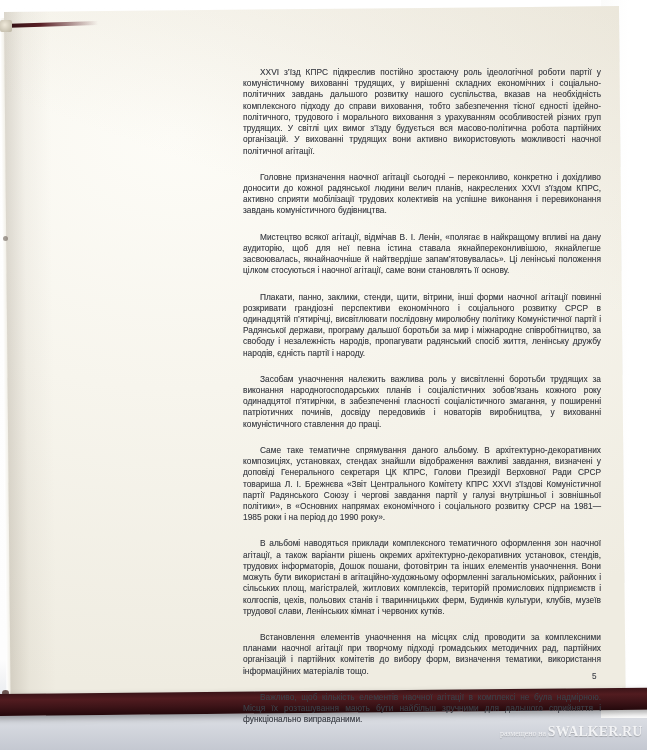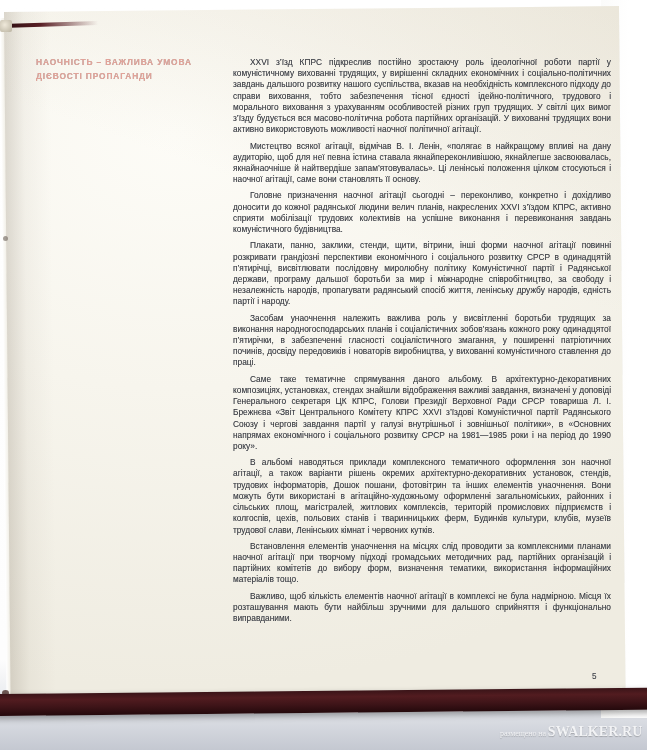--- a/index.html
+++ b/index.html
@@ -106,21 +106,21 @@
 
   #body-col{
     position:absolute;
     left:228px;top:52px;width:388px;
     color:#3c3f46;
     font-size:8.35px;
     line-height:11.22px;
     text-align:justify;
   }
   #body-col p{
-    margin:5px;
+    margin:15px;
     text-indent:17px;
     hyphens:manual;
     word-spacing:.2px;
   }
   
   #body-col, #heading, #folio{
     -webkit-font-smoothing:antialiased;
     text-shadow:0 0 .35px rgba(60,63,70,.45);
   }
 
@@ -162,29 +162,25 @@
     <div id="gutter-shade"></div>
     <div id="page-vignette"></div>
   </div>
 
   <div id="cover-topleft"></div>
   <div id="cover-corner"></div>
   <div id="edge-nick"></div>
   <div id="edge-nick2"></div>
   <div id="cover-bottom"></div>
 
-  <div id="heading">
-    <span class="ln">НАОЧНІСТЬ – ВАЖЛИВА УМОВА</span>
-    <span class="ln">ДІЄВОСТІ ПРОПАГАНДИ</span>
-  </div>
 
   <div id="body-col">
     <p>XXVI з’їзд КПРС підкреслив постійно зростаючу роль ідеологічної роботи партії у комуністичному вихованні трудящих, у вирішенні складних економічних і соціально-політичних завдань дальшого розвитку нашого суспільства, вказав на необхідність комплексного підходу до справи виховання, тобто забезпечення тісної єдності ідейно-політичного, трудового і морального виховання з урахуванням особливостей різних груп трудящих. У світлі цих вимог з’їзду будується вся масово-політична робота партійних організацій. У вихованні трудящих вони активно використовують можливості наочної політичної агітації.</p>
+    <p>Головне призначення наочної агітації сьогодні – переконливо, конкретно і дохідливо доносити до кожної радянської людини велич планів, накреслених XXVI з’їздом КПРС, активно сприяти мобілізації трудових колективів на успішне виконання і перевиконання завдань комуністичного будівництва.</p>
     <p>Мистецтво всякої агітації, відмічав В. І. Ленін, «полягає в найкращому впливі на дану аудиторію, щоб для неї певна істина ставала якнайпереконливішою, якнайлегше засвоювалась, якнайнаочніше й найтвердіше запам’ятовувалась». Ці ленінські положення цілком стосуються і наочної агітації, саме вони становлять її основу.</p>
-    <p>Головне призначення наочної агітації сьогодні – переконливо, конкретно і дохідливо доносити до кожної радянської людини велич планів, накреслених XXVI з’їздом КПРС, активно сприяти мобілізації трудових колективів на успішне виконання і перевиконання завдань комуністичного будівництва.</p>
     <p>Плакати, панно, заклики, стенди, щити, вітрини, інші форми наочної агітації повинні розкривати грандіозні перспективи економічного і соціального розвитку СРСР в одинадцятій п’ятирічці, висвітлювати послідовну миролюбну політику Комуністичної партії і Радянської держави, програму дальшої боротьби за мир і міжнародне співробітництво, за свободу і незалежність народів, пропагувати радянський спосіб життя, ленінську дружбу народів, єдність партії і народу.</p>
     <p>Засобам унаочнення належить важлива роль у висвітленні боротьби трудящих за виконання народногосподарських планів і соціалістичних зобов’язань кожного року одинадцятої п’ятирічки, в забезпеченні гласності соціалістичного змагання, у поширенні патріотичних починів, досвіду передовиків і новаторів виробництва, у вихованні комуністичного ставлення до праці.</p>
     <p>Саме таке тематичне спрямування даного альбому. В архітектурно-декоративних композиціях, установках, стендах знайшли відображення важливі завдання, визначені у доповіді Генерального секретаря ЦК КПРС, Голови Президії Верховної Ради СРСР товариша Л. І. Брежнєва «Звіт Центрального Комітету КПРС XXVI з’їздові Комуністичної партії Радянського Союзу і чергові завдання партії у галузі внутрішньої і зовнішньої політики», в «Основних напрямах економічного і соціального розвитку СРСР на 1981—1985 роки і на період до 1990 року».</p>
     <p>В альбомі наводяться приклади комплексного тематичного оформлення зон наочної агітації, а також варіанти рішень окремих архітектурно-декоративних установок, стендів, трудових інформаторів, Дошок пошани, фотовітрин та інших елементів унаочнення. Вони можуть бути використані в агітаційно-художньому оформленні загальноміських, районних і сільських площ, магістралей, житлових комплексів, територій промислових підприємств і колгоспів, цехів, польових станів і тваринницьких ферм, Будинків культури, клубів, музеїв трудової слави, Ленінських кімнат і червоних кутків.</p>
     <p>Встановлення елементів унаочнення на місцях слід проводити за комплексними планами наочної агітації при творчому підході громадських методичних рад, партійних організацій і партійних комітетів до вибору форм, визначення тематики, використання інформаційних матеріалів тощо.</p>
     <p>Важливо, щоб кількість елементів наочної агітації в комплексі не була надмірною. Місця їх розташування мають бути найбільш зручними для дальшого сприйняття і функціонально виправданими.</p>
   </div>
 
   <div id="folio">5</div>
 </div>

